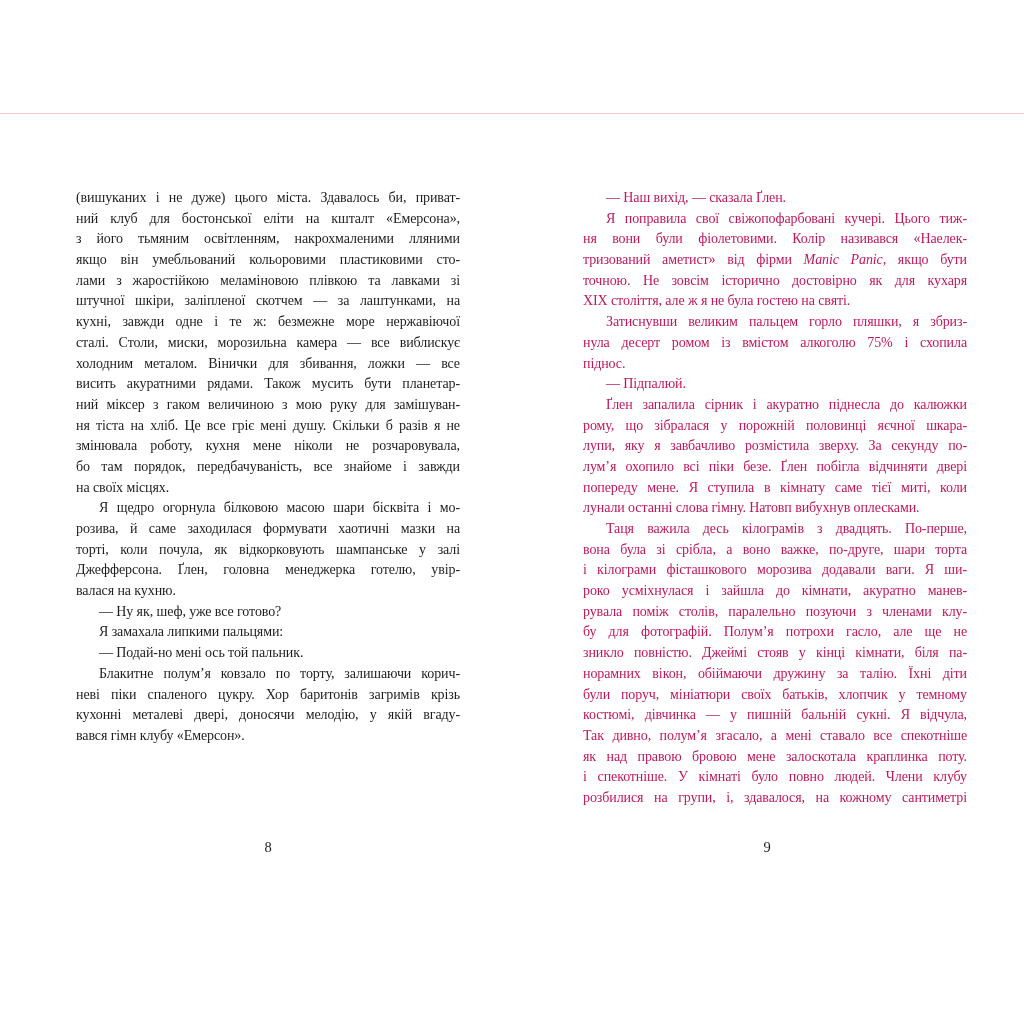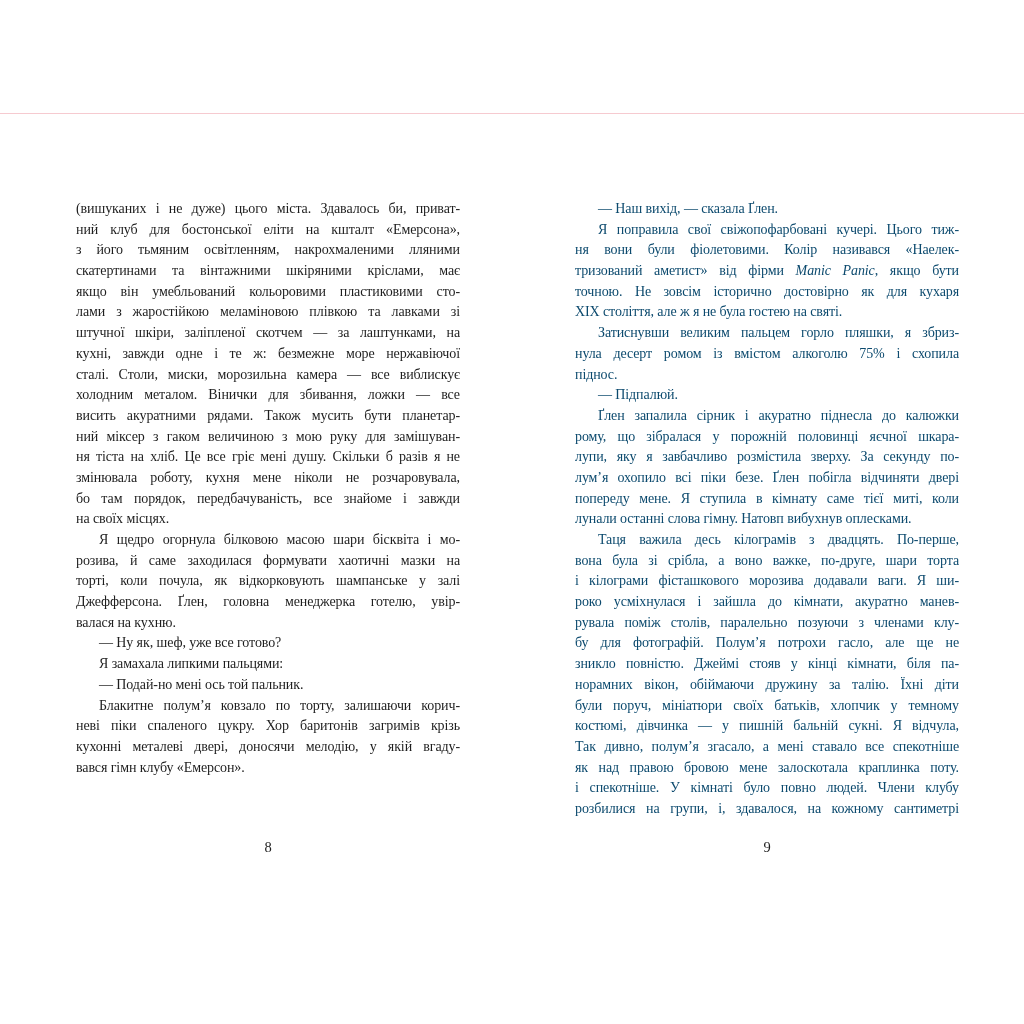--- a/index.html
+++ b/index.html
@@ -27,21 +27,21 @@
     position: absolute;
     top: 114px;
     width: 500px;
     height: 900px;
     background: transparent;
   }
   .page-left  { left: 12px; }
   .page-right { left: 512px; }
   .text-col {
     position: absolute;
-    top: 199px;
+    top: 188px;
     width: 384px;
     color: #1e1e1e;
     font-family: "Liberation Serif", serif;
     font-size: 14px;
     line-height: 20.7px;
     letter-spacing: -0.1px;
   }
   .text-col-left  { left: 76px; }
   .text-col-right { left: 575px; }
   .line {
@@ -77,21 +77,20 @@
 <div class="screen">
   <div class="top-divider" style="background: rgb(246, 202, 208);"></div>
 
   <div class="page page-left"></div>
   <div class="page page-right"></div>
 
   <div class="text-col text-col-left" style="color: rgb(30, 30, 30);">
       <div class="line">(вишуканих і не дуже) цього міста. Здавалось би, приват-</div>
       <div class="line">ний клуб для бостонської еліти на кшталт «Емерсона»,</div>
       <div class="line">з його тьмяним освітленням, накрохмаленими лляними</div>
-      <div class="line">скатертинами та вінтажними шкіряними кріслами, має</div>
       <div class="line">якщо він умебльований кольоровими пластиковими сто-</div>
       <div class="line">лами з жаростійкою меламіновою плівкою та лавками зі</div>
       <div class="line">штучної шкіри, заліпленої скотчем — за лаштунками, на</div>
       <div class="line">кухні, завжди одне і те ж: безмежне море нержавіючої</div>
       <div class="line">сталі. Столи, миски, морозильна камера — все виблискує</div>
       <div class="line">холодним металом. Вінички для збивання, ложки — все</div>
       <div class="line">висить акуратними рядами. Також мусить бути планетар-</div>
       <div class="line">ний міксер з гаком величиною з мою руку для замішуван-</div>
       <div class="line">ня тіста на хліб. Це все гріє мені душу. Скільки б разів я не</div>
       <div class="line">змінювала роботу, кухня мене ніколи не розчаровувала,</div>
@@ -103,21 +102,21 @@
       <div class="line">Джефферсона. Ґлен, головна менеджерка готелю, увір-</div>
       <div class="line last">валася на кухню.</div>
       <div class="line indent last">— Ну як, шеф, уже все готово?</div>
       <div class="line indent last">Я замахала липкими пальцями:</div>
       <div class="line indent last">— Подай-но мені ось той пальник.</div>
       <div class="line indent">Блакитне полум’я ковзало по торту, залишаючи корич-</div>
       <div class="line">неві піки спаленого цукру. Хор баритонів загримів крізь</div>
       <div class="line">кухонні металеві двері, доносячи мелодію, у якій вгаду-</div>
       <div class="line last">вався гімн клубу «Емерсон».</div>
     </div>
-  <div class="text-col text-col-right" style="color: #0c4a6e;">
+  <div class="text-col text-col-right" style="color: #be185d; margin-left: 8px;">
       <div class="line indent last">— Наш вихід, — сказала Ґлен.</div>
       <div class="line indent">Я поправила свої свіжопофарбовані кучері. Цього тиж-</div>
       <div class="line">ня вони були фіолетовими. Колір називався «Наелек-</div>
       <div class="line"><span>тризований аметист» від фірми </span><span class="ital">Manic Panic</span><span>, якщо бути</span></div>
       <div class="line">точною. Не зовсім історично достовірно як для кухаря</div>
       <div class="line last">XIX століття, але ж я не була гостею на святі.</div>
       <div class="line indent">Затиснувши великим пальцем горло пляшки, я збриз-</div>
       <div class="line">нула десерт ромом із вмістом алкоголю 75% і схопила</div>
       <div class="line last">піднос.</div>
       <div class="line indent last">— Підпалюй.</div>

